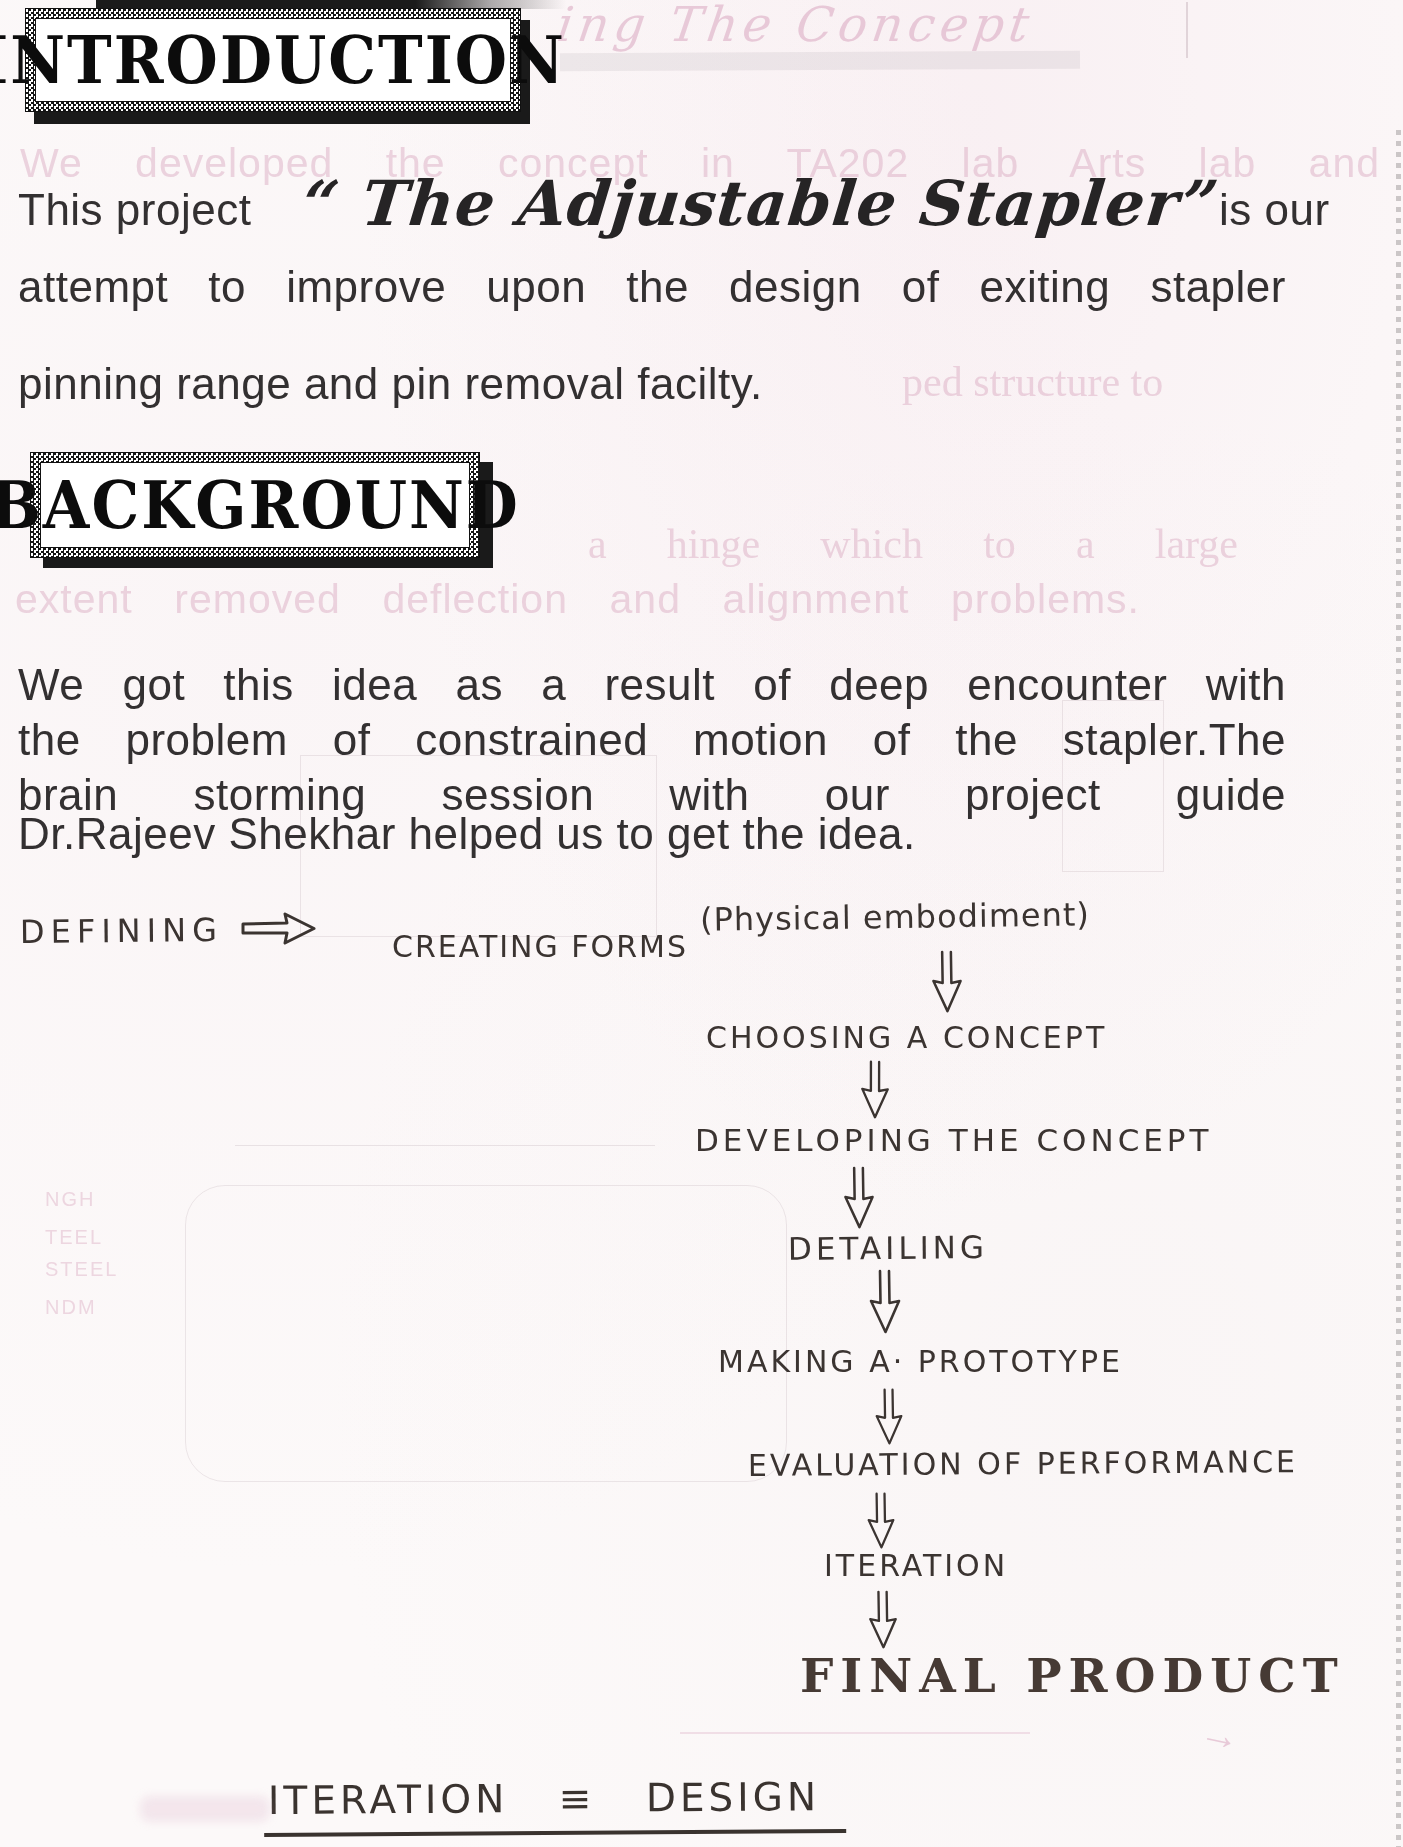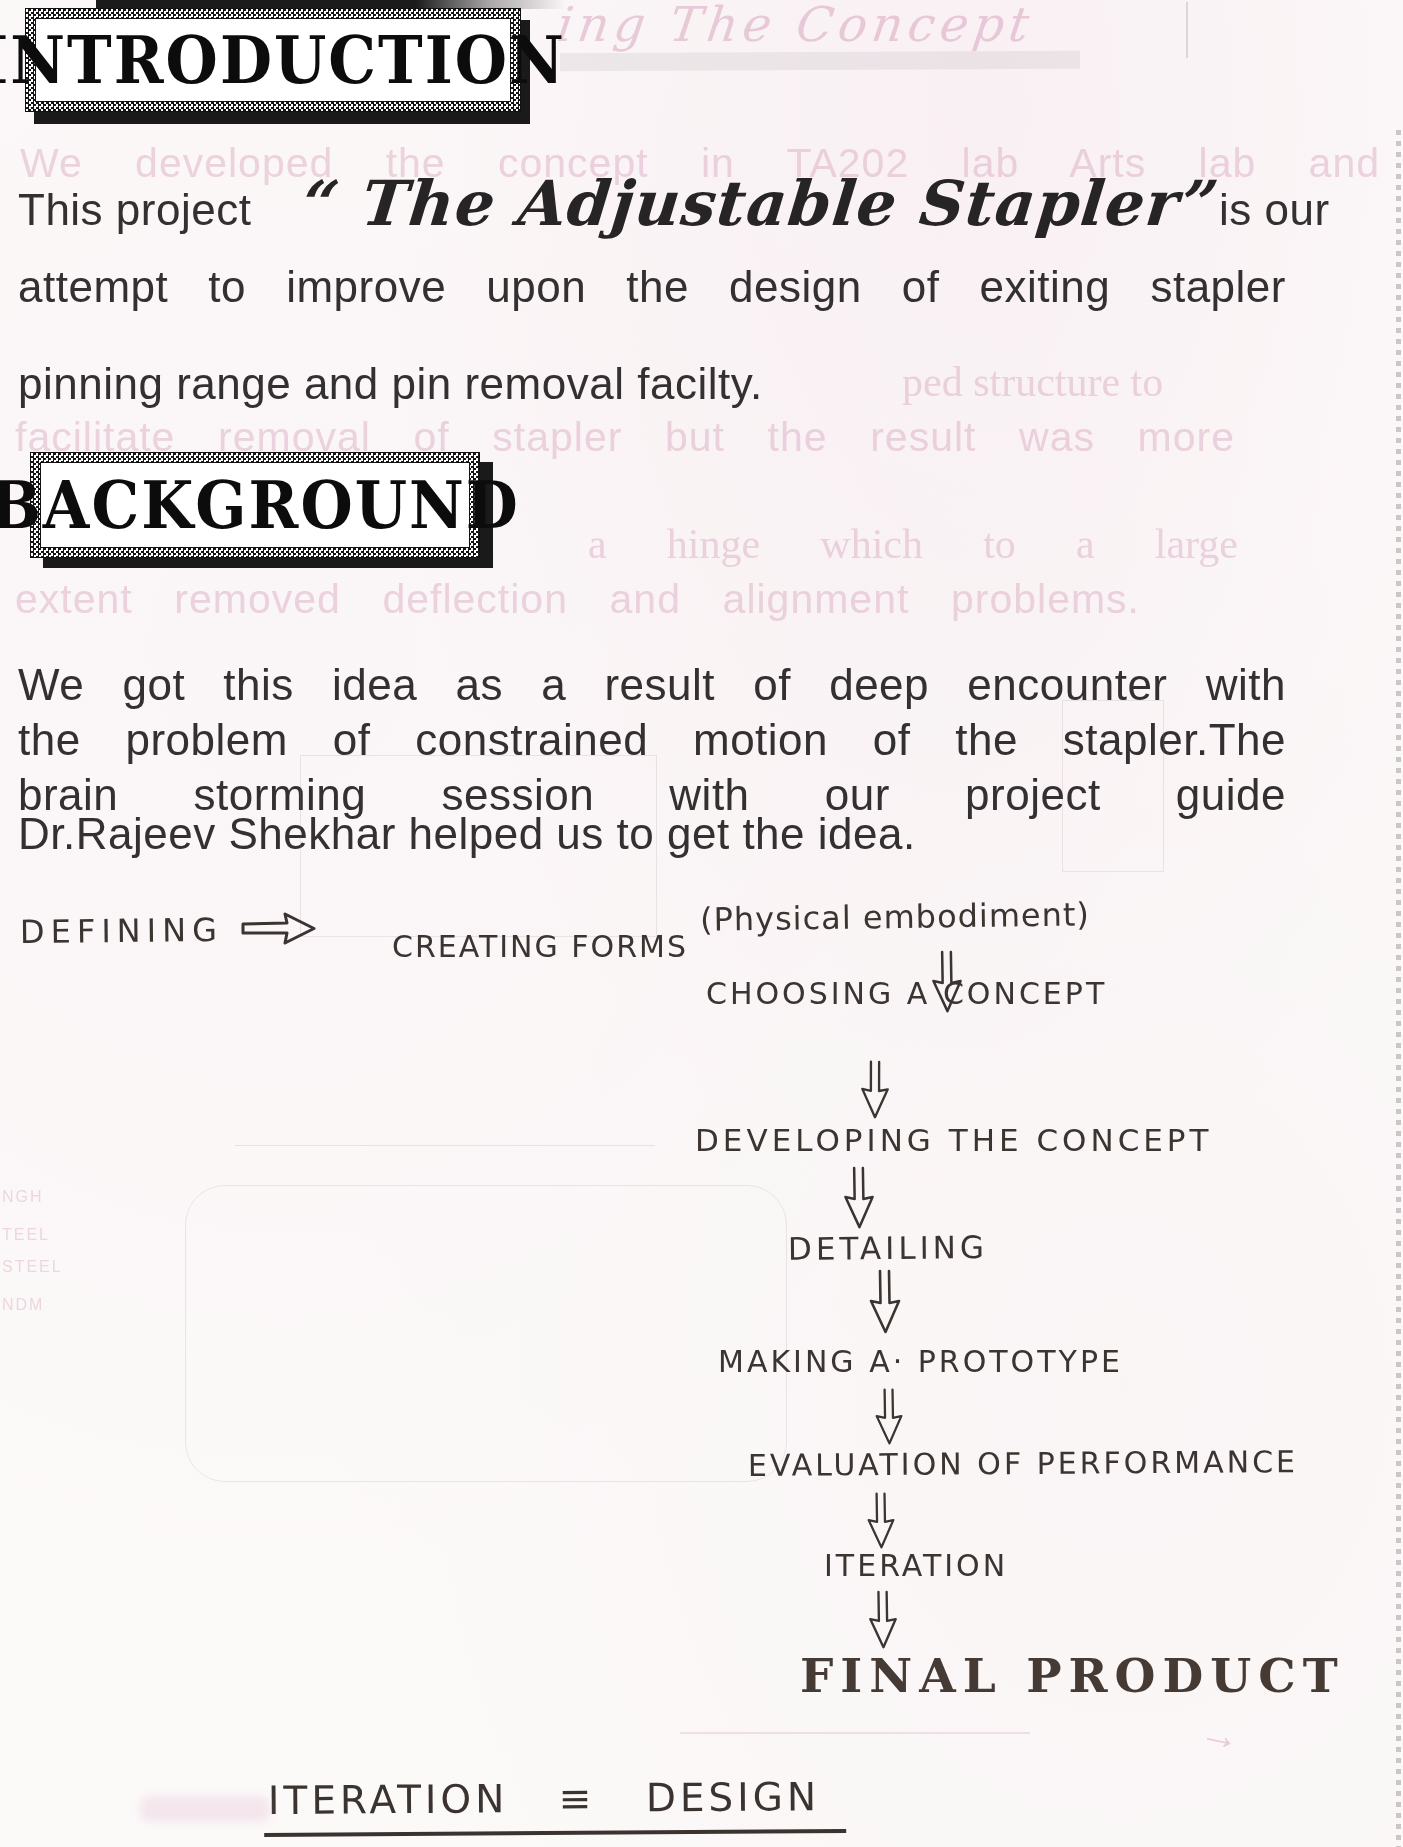--- a/index.html
+++ b/index.html
@@ -40,22 +40,22 @@
   .footnote span:last-child{margin-right:0;}
   
   .ghostline{position:absolute;font-family:"Liberation Sans",sans-serif;font-size:41px;
     color:rgba(219,173,196,0.50);letter-spacing:1px;white-space:normal;
     text-align:justify;text-align-last:justify;}
   .ghostfrag{position:absolute;font-family:Liberation Serif, serif;font-size:42px;
     color:rgba(219,173,196,0.50);white-space:nowrap;}
   .ghostscript{position:absolute;font-family:"DejaVu Serif",serif;font-style:italic;
     font-size:48px;letter-spacing:5px;color:rgba(216,166,191,0.55);
     transform:skewX(-8deg);white-space:nowrap;}
-  .marginfrag{position:absolute;font-family:"Liberation Sans",sans-serif;font-size:16px;
-    letter-spacing:2px;color:rgba(219,173,196,0.45);white-space:nowrap;}
+  .marginfrag{position:absolute;font-family:"Liberation Sans",sans-serif;font-size:20px;
+    letter-spacing:2px;color:rgba(219,173,196,0.45);white-space:nowrap;margin-left:43px;}
   .pencil{position:absolute;border:1px solid rgba(160,140,150,0.18);}
   .pencil-line{position:absolute;background:rgba(160,140,150,0.20);}
   .pinkline{position:absolute;background:rgba(221,176,198,0.35);}
   .pinkarrow{position:absolute;font-size:40px;color:rgba(216,166,191,0.55);}
   .scanband{position:absolute;left:96px;top:0;width:470px;height:9px;
     background:linear-gradient(to right,#1b1b1b 0 68%,rgba(27,27,27,0.35) 84%,transparent);}
   .smudge{position:absolute;background:rgba(120,110,115,0.10);}
   .ghostvline{position:absolute;background:rgba(150,120,135,0.25);}
   .edge-dots{position:absolute;left:1396px;top:130px;width:5px;height:1717px;opacity:.5;
     background:repeating-linear-gradient(to bottom,rgba(60,55,55,0.5) 0 5px,transparent 5px 11px);}
@@ -82,21 +82,20 @@
 
   <div class="typed titleline" style="top:176px;">
     <span>This project</span>
     <span class="script">“ The Adjustable Stapler”</span>
     <span class="suffix">is our</span>
   </div>
   <div class="typed jline" style="top:246px;">attempt to improve upon the design of exiting stapler</div>
   <div class="typed lline" style="top:356px;">pinning range and pin removal facilty.</div>
 
   <div class="ghostfrag" style="left:902px;top:358px;">ped structure to</div>
-  <div class="ghostline" style="left:15px;top:414px;width:1220px;">facilitate removal of stapler but the result was more</div>
 
   <div class="stencil-box" style="left:30px;top:452px;width:448px;height:104px;box-shadow:13px 10px 0 #1a1a1a;">
     <div class="stencil-inner">
       <span class="stencil-text">BACKGROUND</span>
     </div>
   </div>
 
   <div class="ghostfrag" style="left:588px;top:520px;width:650px;text-align:justify;text-align-last:justify;white-space:normal;">a hinge which to a large</div>
   <div class="ghostline" style="left:15px;top:576px;width:1125px;">extent removed deflection and alignment problems.</div>
 
@@ -113,21 +112,21 @@
   <div class="hand" style="left:20px;top:912px;font-size:32px;letter-spacing:6px;transform:rotate(-0.6deg);">DEFINING</div>
   <svg class="arrow" style="left:238px;top:910px;" width="82" height="38" viewBox="0 0 80 38">
     <path d="M4 14 L48 13 L46 4 L75 18.5 L46 33 L48 23 L4 23 Z" fill="none" stroke="#3b3431" stroke-width="3" stroke-linejoin="round" stroke-linecap="round"></path>
   </svg>
   <div class="hand" style="left:392px;top:929px;letter-spacing:2px;">CREATING FORMS</div>
   <div class="hand" style="left:700px;top:898px;font-size:32px;letter-spacing:1px;transform:rotate(-0.8deg);">(Physical embodiment)</div>
 
   <svg class="arrow" style="left:930px;top:950px;" width="34" height="64" viewBox="0 0 34 66">
     <path d="M12 2 L12.5 34 L3 32 L17.5 63 L31 32 L21.5 34 L21 2" fill="none" stroke="#3b3431" stroke-width="2.6" stroke-linejoin="round" stroke-linecap="round"></path>
   </svg>
-  <div class="hand" style="left:706px;top:976px;">CHOOSING A CONCEPT</div>
+  <div class="hand" style="left:706px;top:1020px;">CHOOSING A CONCEPT</div>
 
   <svg class="arrow" style="left:858px;top:1060px;transform:rotate(1deg);" width="34" height="60" viewBox="0 0 34 66">
     <path d="M12 2 L12.5 34 L3 32 L17.5 63 L31 32 L21.5 34 L21 2" fill="none" stroke="#3b3431" stroke-width="2.6" stroke-linejoin="round" stroke-linecap="round"></path>
   </svg>
   <div class="hand" style="left:695px;top:1122px;font-size:31px;letter-spacing:4px;">DEVELOPING THE CONCEPT</div>
 
   <svg class="arrow" style="left:842px;top:1166px;" width="34" height="64" viewBox="0 0 34 66">
     <path d="M12 2 L12.5 34 L3 32 L17.5 63 L31 32 L21.5 34 L21 2" fill="none" stroke="#3b3431" stroke-width="2.6" stroke-linejoin="round" stroke-linecap="round"></path>
   </svg>
   <div class="hand" style="left:788px;top:1230px;font-size:31px;letter-spacing:4px;transform:rotate(-0.5deg);">DETAILING</div>

